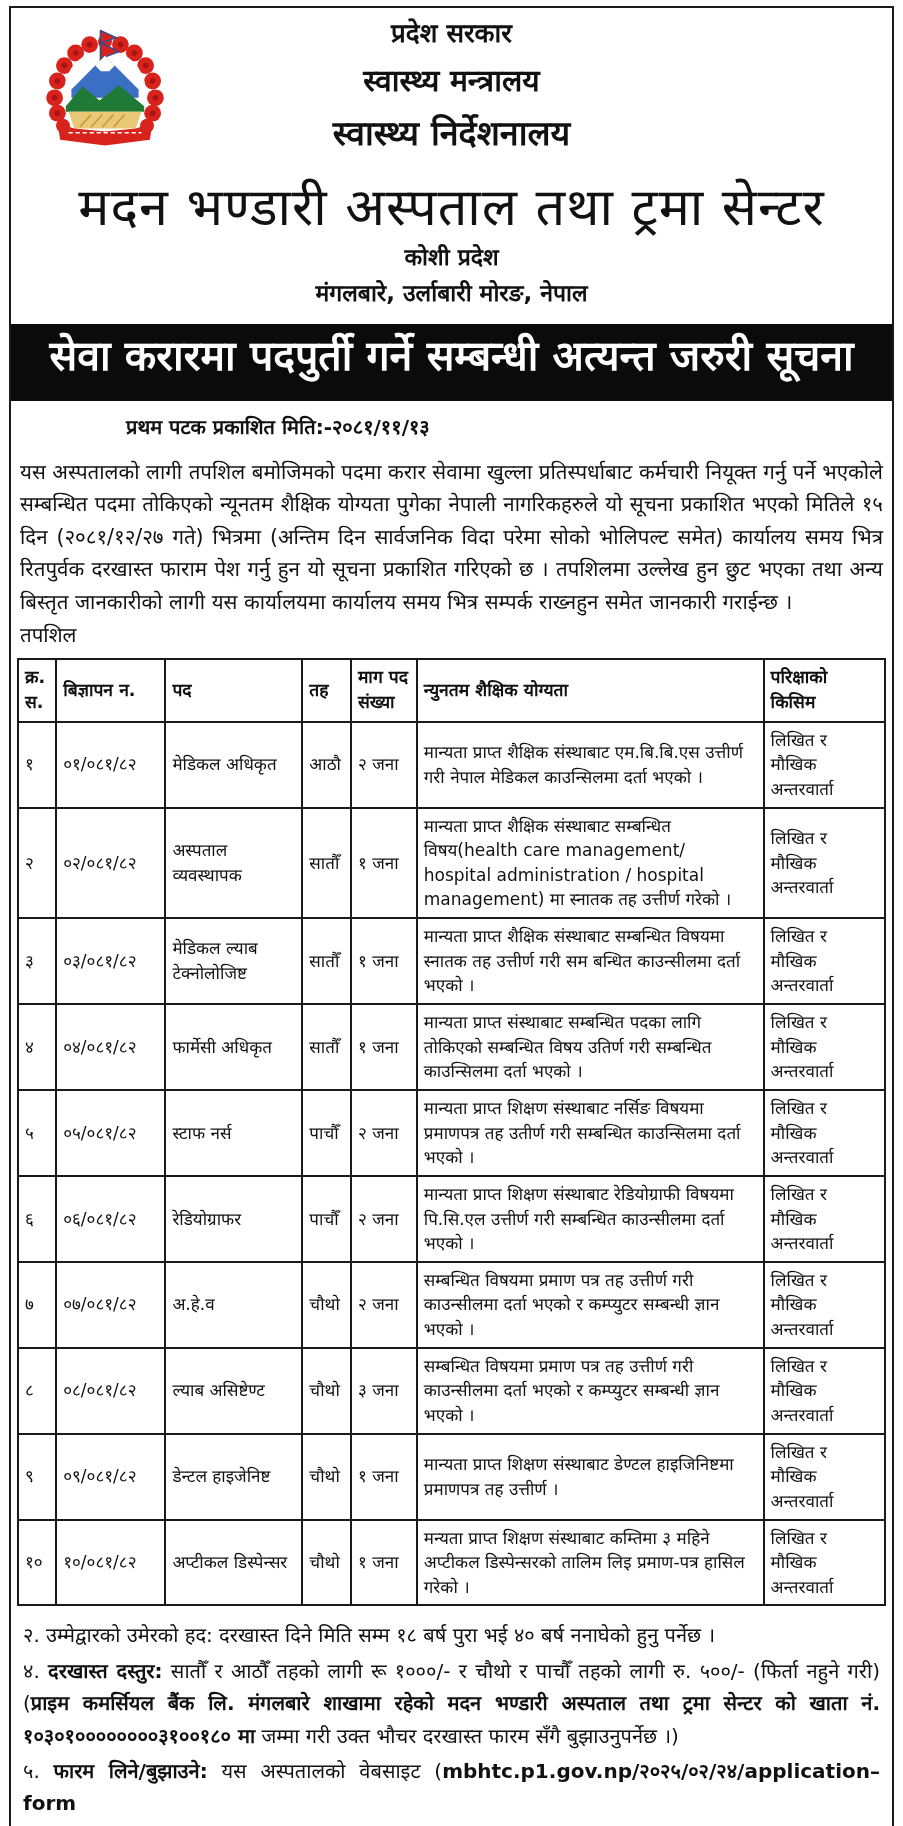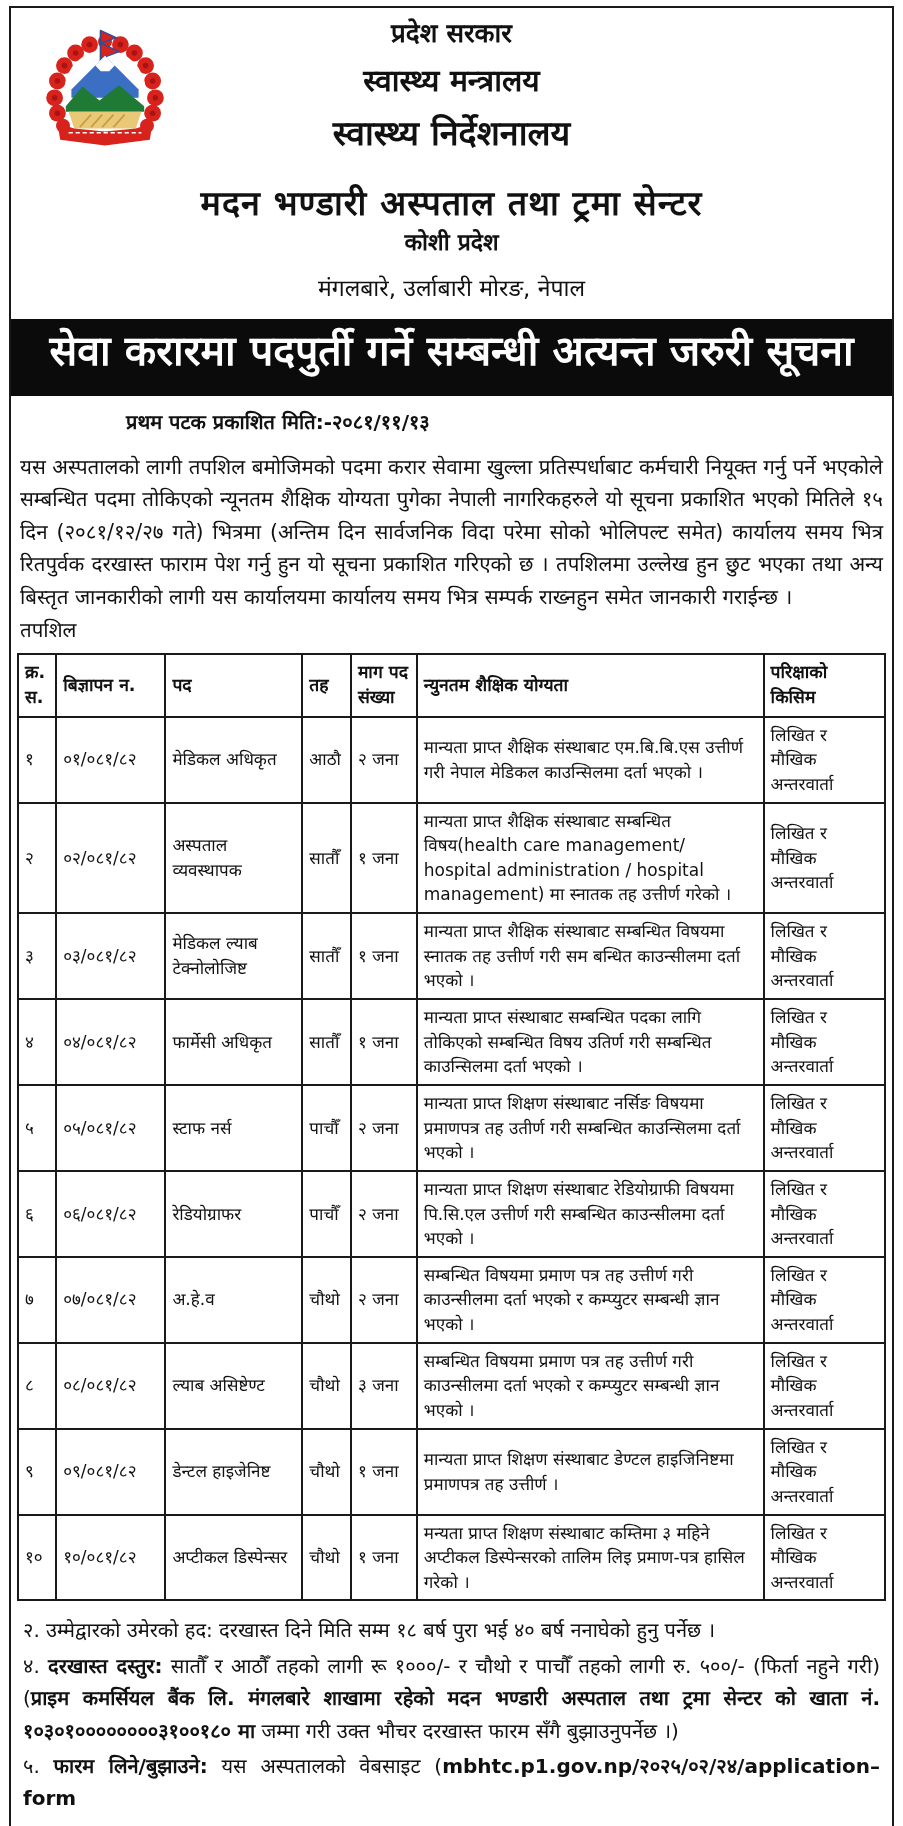--- a/index.html
+++ b/index.html
@@ -12,23 +12,23 @@
     background:#fff;
     box-sizing:border-box;
     padding-bottom:14px;
   }
   
   .header { position:relative; text-align:center; padding-top:6px; min-height:196px; }
   .logo { position:absolute; left:24px; top:16px; width:140px; height:142px; }
   .h-line1 { font-size:26px; font-weight:bold; }
   .h-line2 { font-size:30px; font-weight:bold; margin-top:9px; }
   .h-line3 { font-size:34px; font-weight:bold; margin-top:9px; }
-  .h-line4 { font-size:34px; font-weight:bold; margin-top:24px; letter-spacing:1px; }
+  .h-line4 { font-size:52px; font-weight:normal; margin-top:14px; letter-spacing:1px; }
   .h-line5 { font-size:23px; font-weight:bold; }
-  .h-line6 { font-size:23px; font-weight:normal; margin-top:14px; }
+  .h-line6 { font-size:23px; font-weight:bold; margin-top:4px; }
   
   .banner {
     background:#0b0b0b; color:#fff; text-align:center;
     font-size:41px; font-weight:bold;
     padding:2px 4px 19px 4px; margin-top:16px;
   }
   
   .pubdate { font-weight:bold; font-size:20px; margin:12px 0 16px 115px; }
   .intro { font-size:20.5px; line-height:1.58; text-align:justify; padding:0 9px; }
   .tapasil { font-size:20.5px; padding:2px 9px 10px 9px; }

